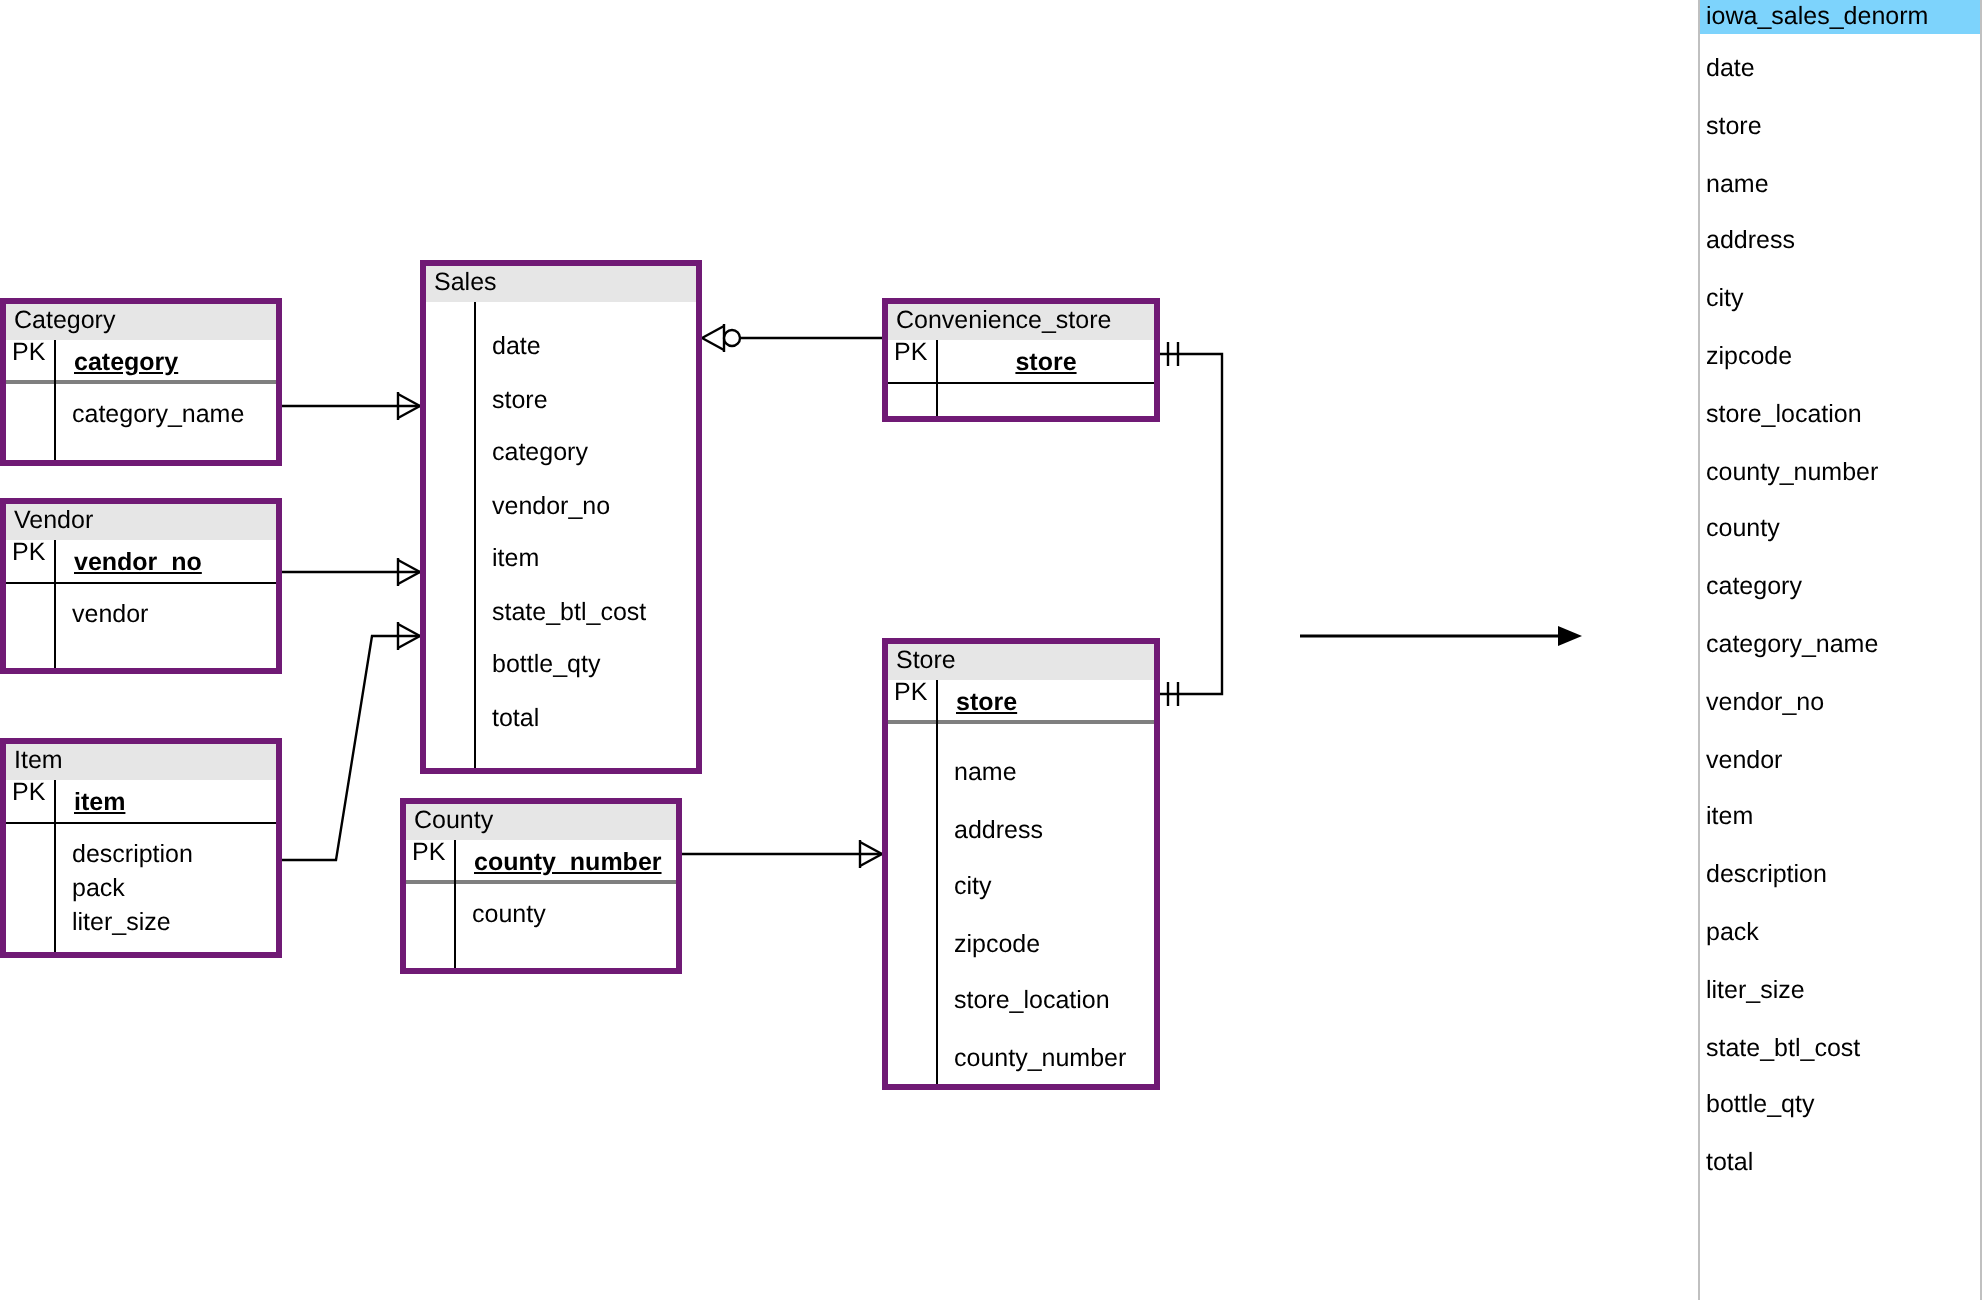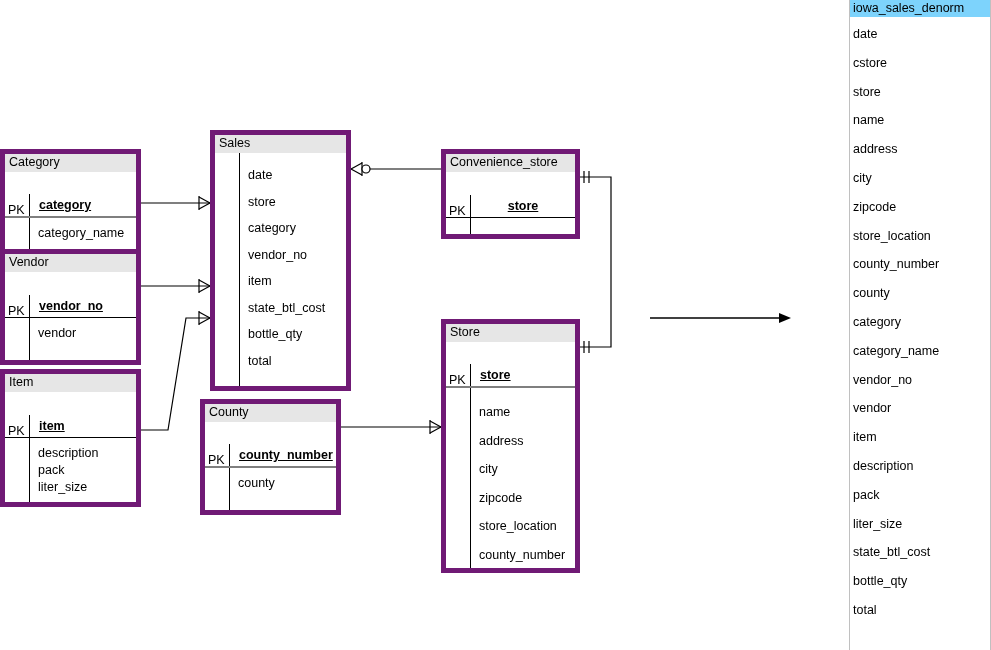--- a/index.html
+++ b/index.html
@@ -21,44 +21,43 @@
     position: absolute;
     left: 0; top: 0;
     width: 991px;
     height: 650px;
   }
 
   
   .entity {
     position: absolute;
     box-sizing: border-box;
-    border: 5px solid #701a75;
+    border: 3px solid #701a75;
     background: #ffffff;
     font-size: 12.5px;
     line-height: 1;
   }
   .entity .ent-header {
     box-sizing: border-box;
     background: #e6e6e6;
     height: 18px;
     line-height: 17px;
     padding-left: 4px;
     font-size: 12.5px;
     color: #000;
     white-space: nowrap;
     overflow: hidden;
   }
   .pk-row {
     position: relative;
     box-sizing: border-box;
     height: 22px;
     display: flex;
-    align-items: flex-end;
+    align-items: flex-start;
     border-bottom: 2px solid #7f7f7f;
-    margin-top: 24px;
   }
   .pk-row.thin-sep {
     border-bottom: 1px solid #000000;
   }
   .pk-tag {
     box-sizing: border-box;
     width: 24px;
     padding-left: 3px;
     font-size: 12.5px;
     flex: 0 0 24px;
@@ -306,21 +305,20 @@
       <div class="attr">zipcode</div>
       <div class="attr">store_location</div>
       <div class="attr">county_number</div>
     </div>
   </div>
 
   <div id="denorm">
     <div class="denorm-header">iowa_sales_denorm</div>
     <div class="denorm-list">
       <div class="denorm-item">date</div>
-      <div class="denorm-item">cstore</div>
       <div class="denorm-item">store</div>
       <div class="denorm-item">name</div>
       <div class="denorm-item">address</div>
       <div class="denorm-item">city</div>
       <div class="denorm-item">zipcode</div>
       <div class="denorm-item">store_location</div>
       <div class="denorm-item">county_number</div>
       <div class="denorm-item">county</div>
       <div class="denorm-item">category</div>
       <div class="denorm-item">category_name</div>

